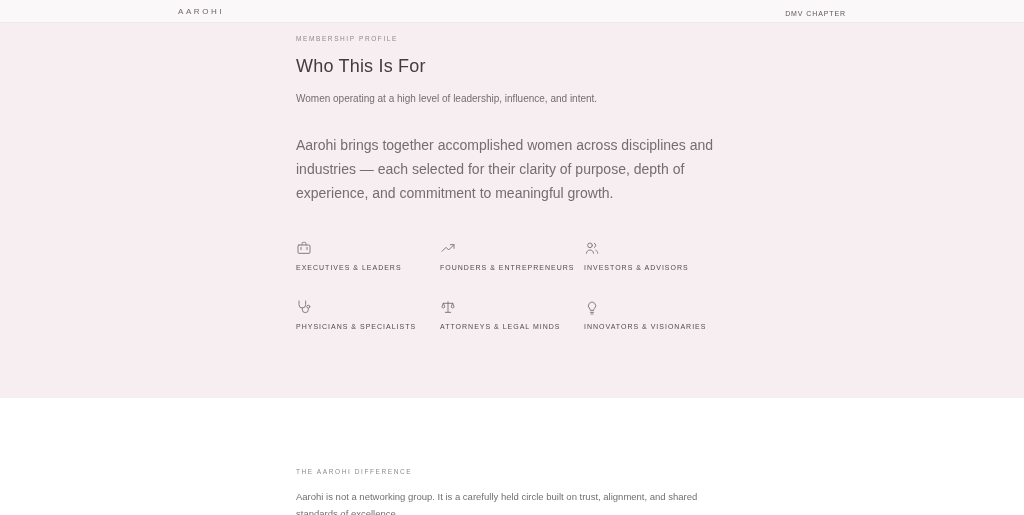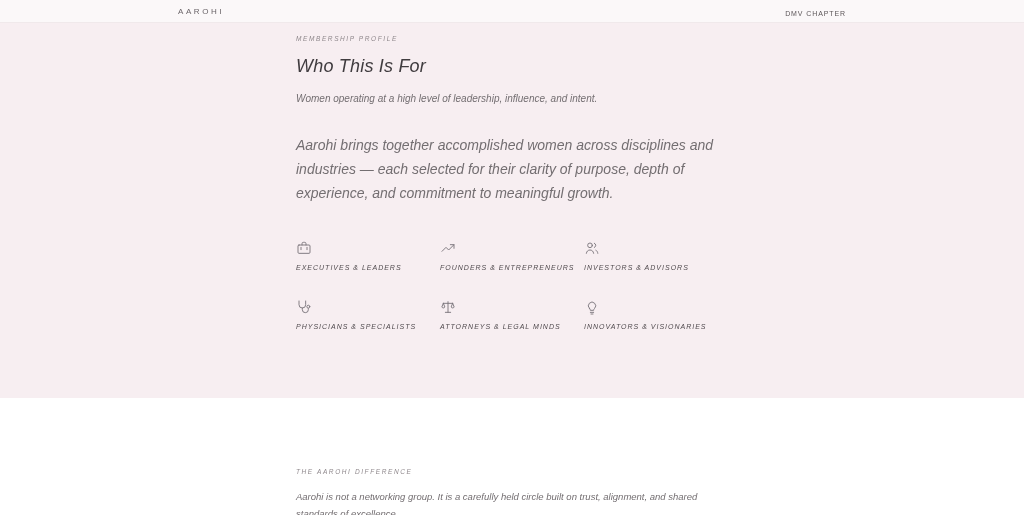--- a/index.html
+++ b/index.html
@@ -28,21 +28,21 @@
   }
   .nav-link {
     font-size:7px; letter-spacing:0.9px; color:#5c5659;
   }
 
   
   .section-pink {
     background:#f7eef1;
     padding:12px 0 68px 0;
   }
-  .content { width:432px; margin:0 auto;font-style:italic; }
+  .content { width:432px; margin:0 auto; }
   .eyebrow {
     font-size:6.5px; letter-spacing:1.6px; color:#8f888c;
     text-transform:uppercase; font-weight:400;
   }
   .section-title {
     margin-top:13px;
     font-size:18px; font-weight:400; color:#403c3f;
     letter-spacing:0.2px; line-height:1.25;
   }
   .lead {

